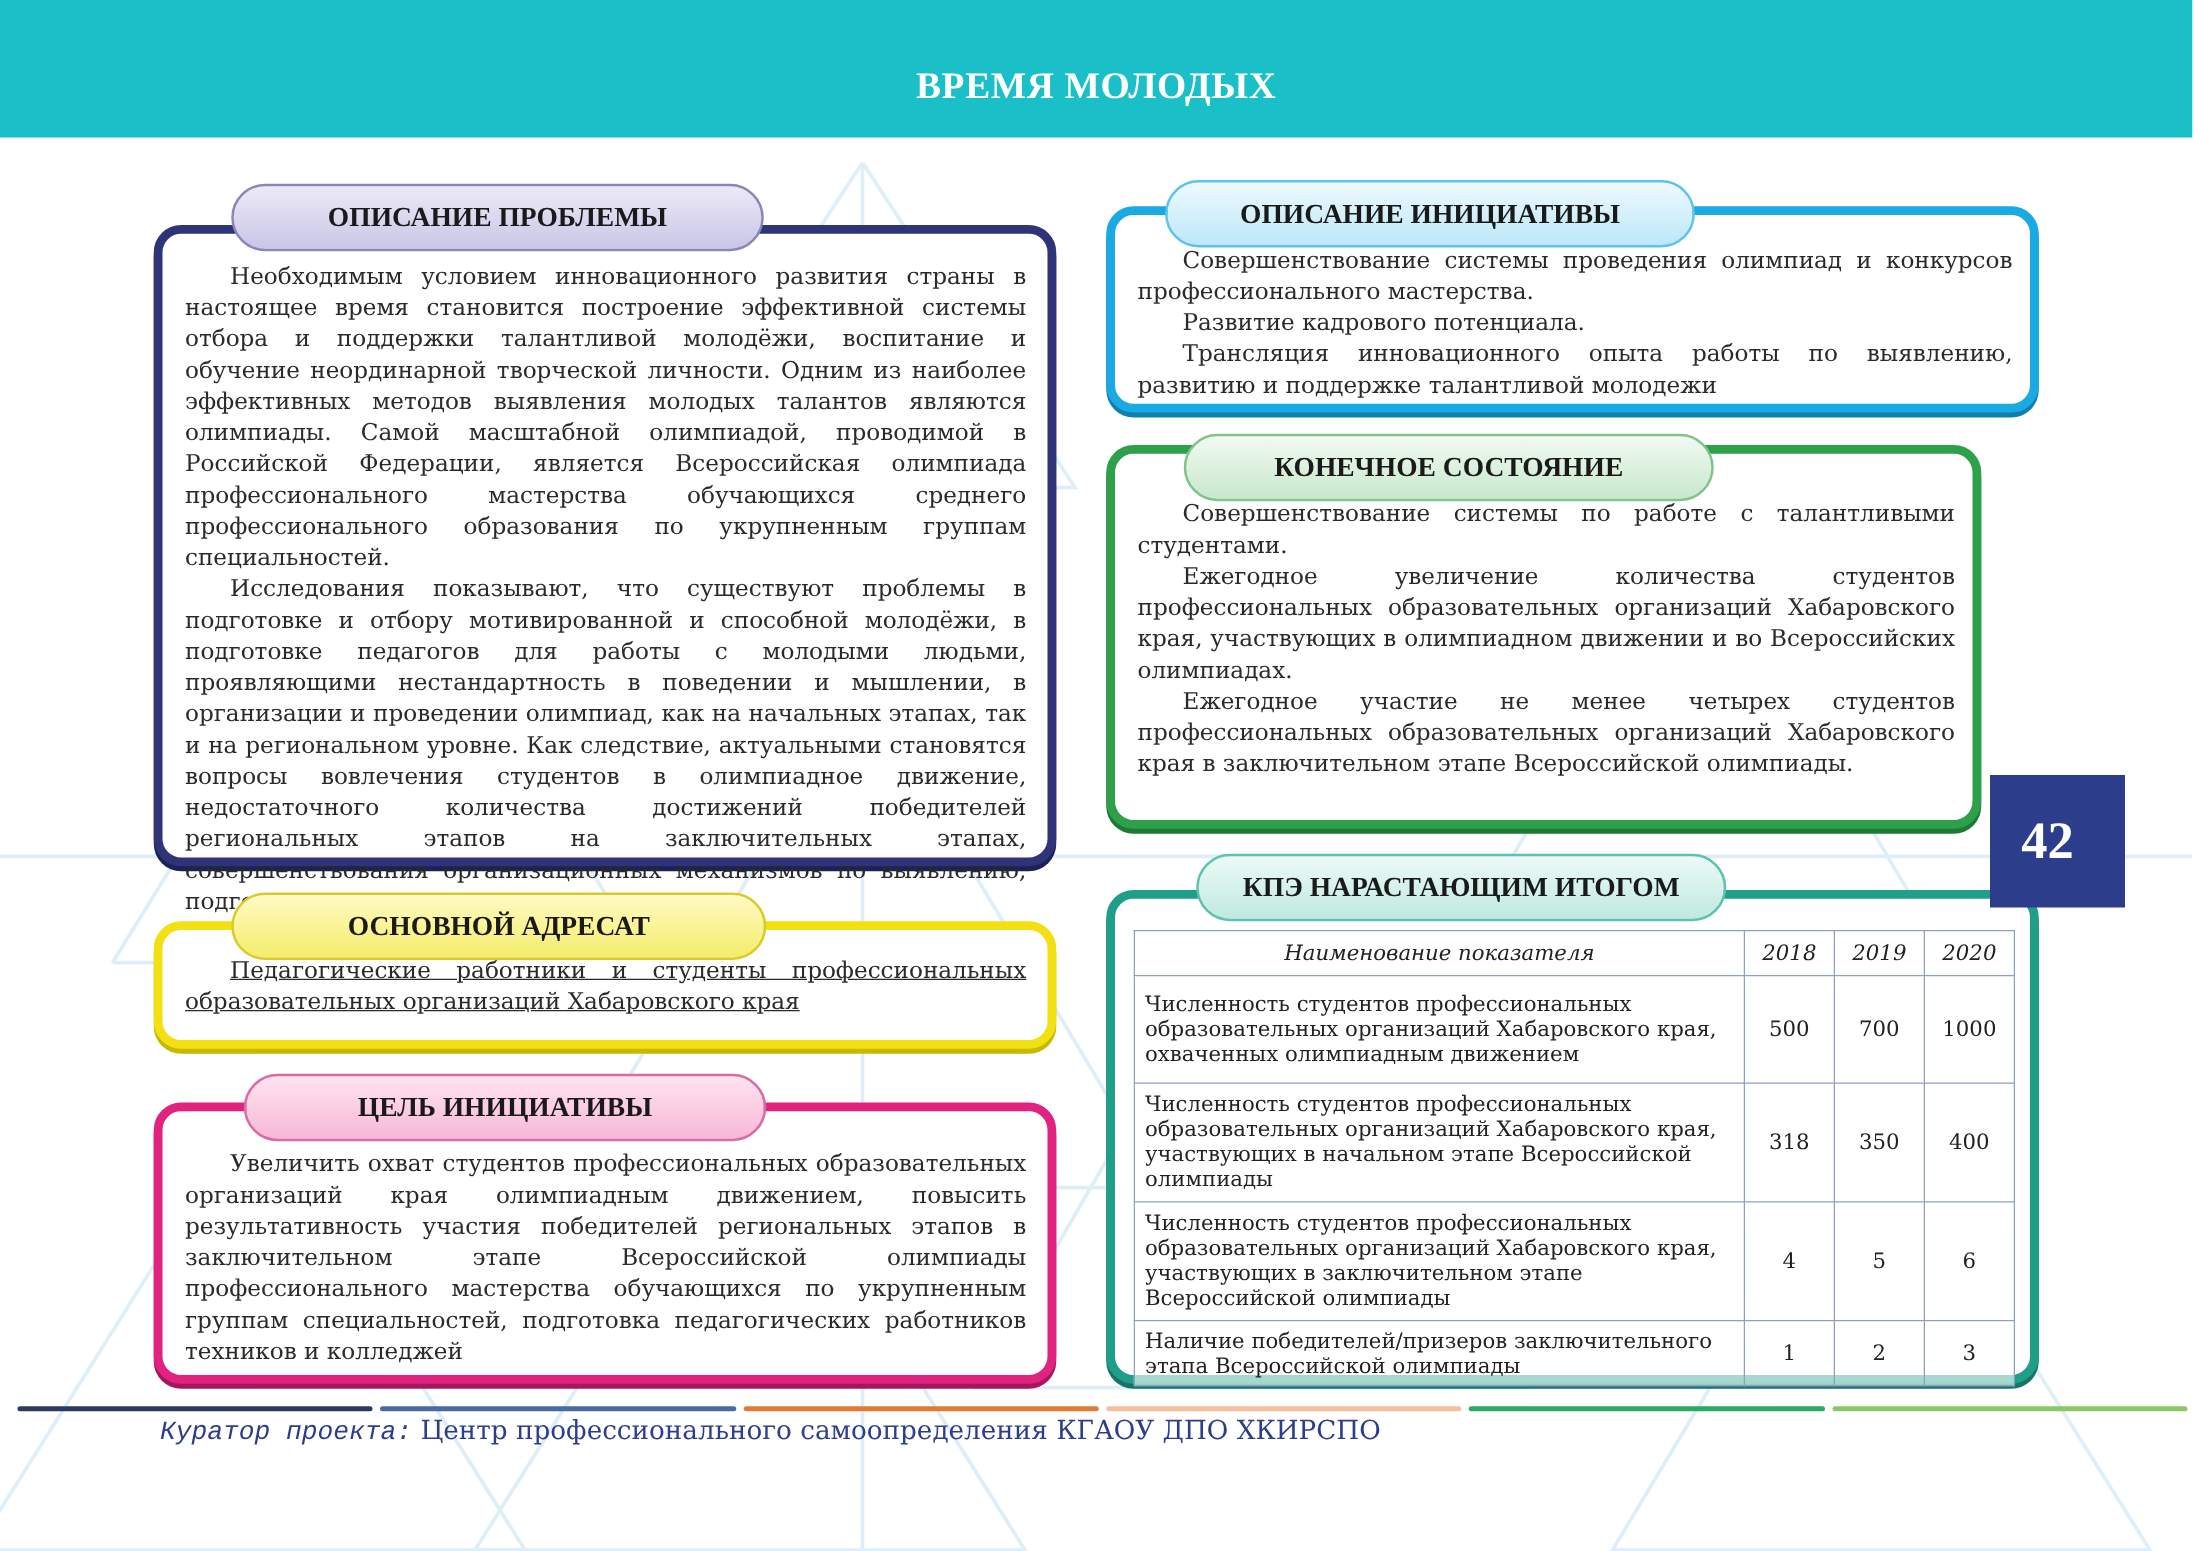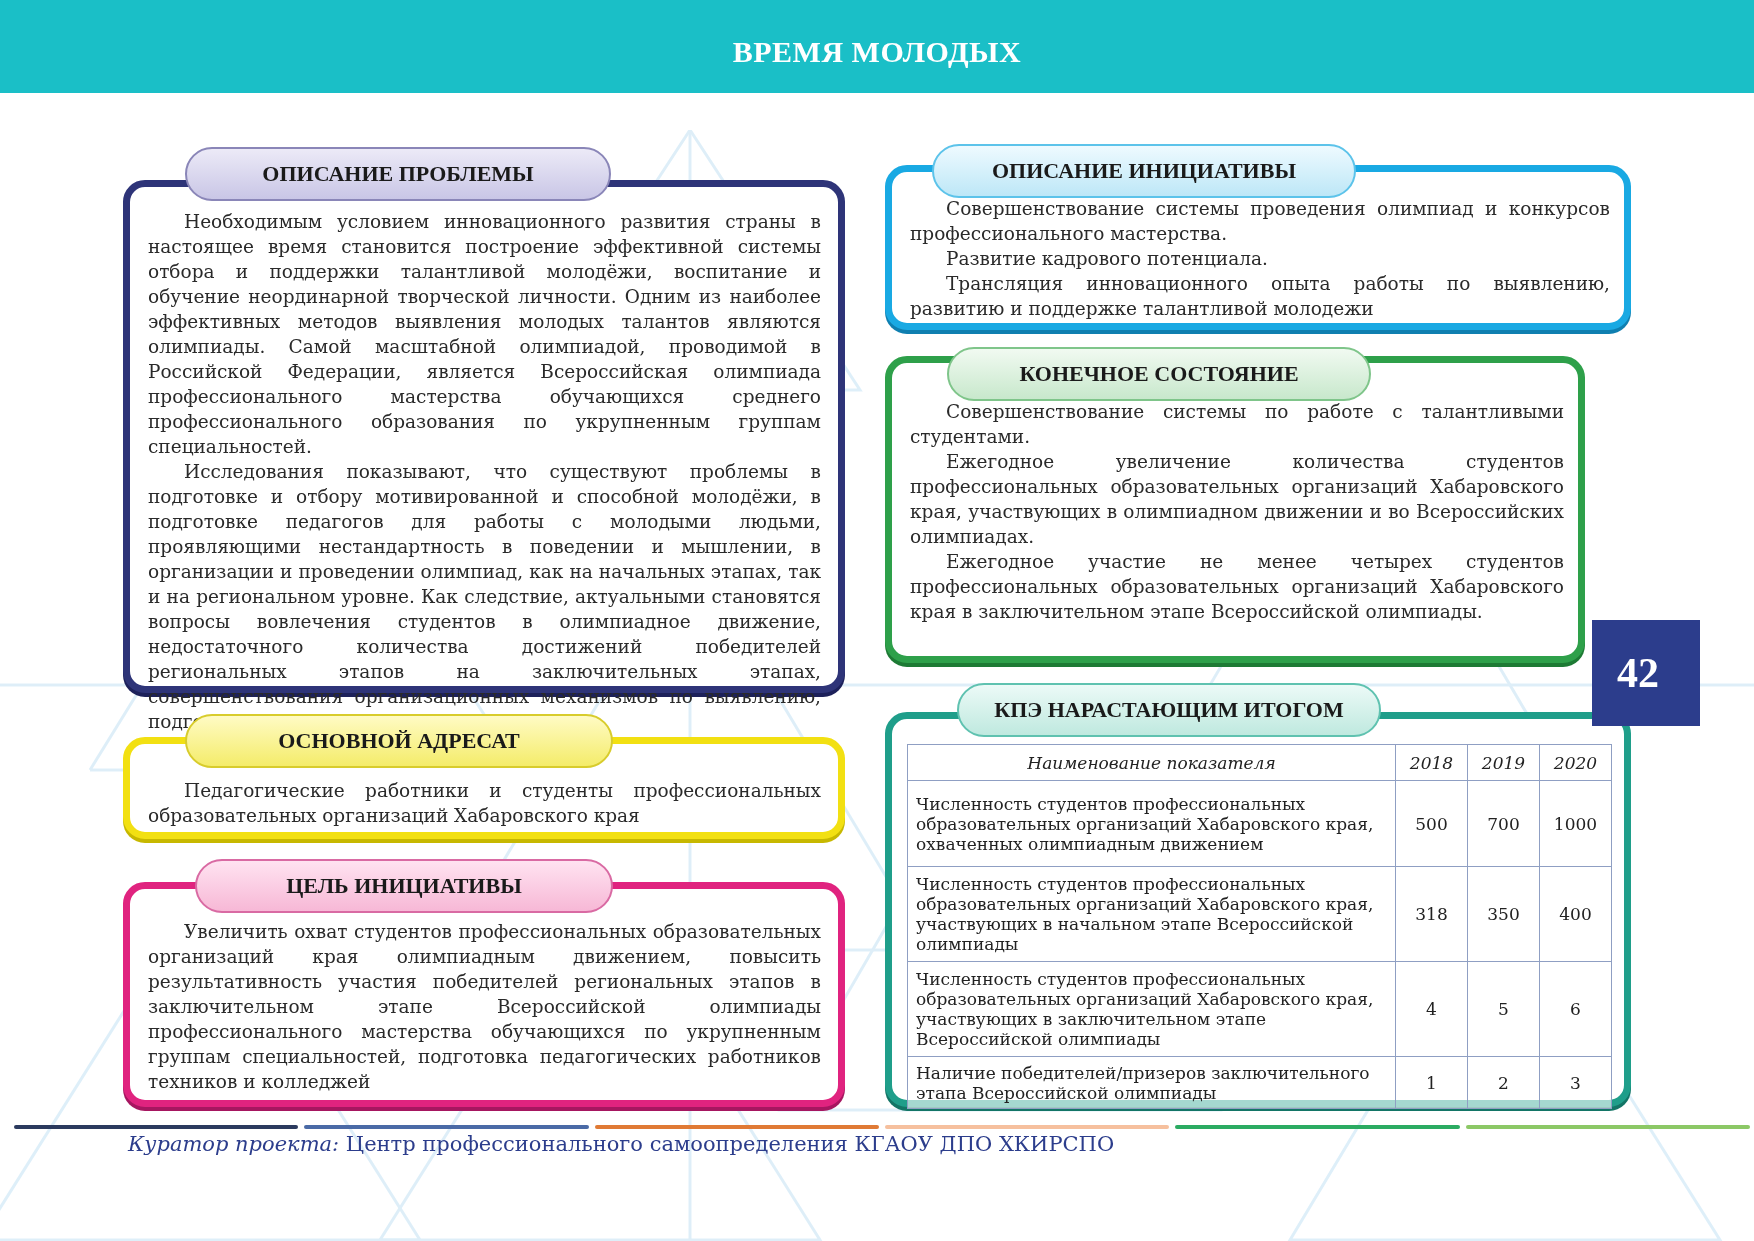--- a/index.html
+++ b/index.html
@@ -2,21 +2,21 @@
 <html><head>
 <meta charset="utf-8">
 <style>
   * { box-sizing: border-box; margin: 0; padding: 0; }
   html, body { width: 1754px; height: 1241px; background: #ffffff; overflow: hidden; }
   body { position: relative; font-family: "DejaVu Serif", "Liberation Serif", serif; color: #222; }
 
   .bg-pattern { position: absolute; left: 0; top: 130px; width: 1754px; height: 1111px; z-index: 0; }
 
   .header-band {
-    position: absolute; left: 0; top: 0; width: 1754px; height: 93px;
+    position: absolute; left: 0; top: 0; width: 1754px; height: 110px;
     background: #1abfc7; display: flex; align-items: flex-end; justify-content: center;
     padding-bottom: 24px; z-index: 2;
   }
   .header-title {
     color: #fff; font-family: "Liberation Serif", serif; font-weight: bold;
     font-size: 30px; letter-spacing: 0.5px;
   }
 
   .panel {
     position: absolute; background: #fff; border-style: solid; border-radius: 22px;
@@ -39,21 +39,21 @@
     box-shadow: 0 4px 0 #1d215a; padding-left: 13px; }
   #p-problem .tab { left: 55px; top: -40px; width: 426px;
     background: linear-gradient(#eceaf7, #c9c6e6); border-color: #8a86b8; }
   #p-problem .body { left: 18px; top: 22px; width: 673px; }
 
   
   #p-addr { left: 123px; top: 737px; width: 722px; height: 102px; border-width: 7px; border-color: #f2e012;
     box-shadow: 0 4px 0 #c7b800; }
   #p-addr .tab { left: 55px; top: -30px; width: 428px;
     background: linear-gradient(#fffbc4, #f4ec6a); border-color: #d8cc2c; }
-  #p-addr .body { left: 18px; top: 34px; width: 673px; }
+  #p-addr .body { left: 18px; top: 20px; width: 673px; text-decoration: underline; }
 
   
   #p-goal { left: 123px; top: 882px; width: 722px; height: 225px; border-width: 7px; border-color: #e0237f;
     box-shadow: 0 4px 0 #a61660; }
   #p-goal .tab { left: 65px; top: -30px; width: 418px;
     background: linear-gradient(#ffe3f1, #f7b8d6); border-color: #d96aa3; }
   #p-goal .body { left: 18px; top: 30px; width: 673px; }
 
   
   #p-init { left: 885px; top: 165px; width: 746px; height: 165px; border-width: 7px; border-color: #19a9e3;
@@ -91,21 +91,21 @@
     display: flex; align-items: center; justify-content: center; z-index: 3; padding-right: 16px;
   }
 
   .stripe-row { position: absolute; top: 1125px; left: 14px; width: 1736px; height: 6px; display: flex; gap: 6px; z-index: 2; }
   .stripe { flex: 1; height: 4px; border-radius: 2px; }
 
   .curator {
     position: absolute; left: 128px; top: 1132px; z-index: 2;
     font-family: "DejaVu Serif", serif; font-size: 21px; color: #2c3d8c;
   }
-  .curator .lbl { font-style: italic; }
+  .curator .lbl { font-style: italic; font-family: Liberation Mono, monospace; }
 </style>
 </head>
 <body>
 
 <svg class="bg-pattern" viewBox="0 0 1754 1111" preserveAspectRatio="none">
   <g fill="none" stroke="#d6ebf7" stroke-width="3" opacity="0.8">
     <polyline points="690,0 860,260 520,260 690,0"></polyline>
     <polyline points="90,640 300,300 520,640 90,640"></polyline>
     <polyline points="690,420 930,820 450,820 690,420"></polyline>
     <polyline points="1360,300 1560,640 1160,640 1360,300"></polyline>

